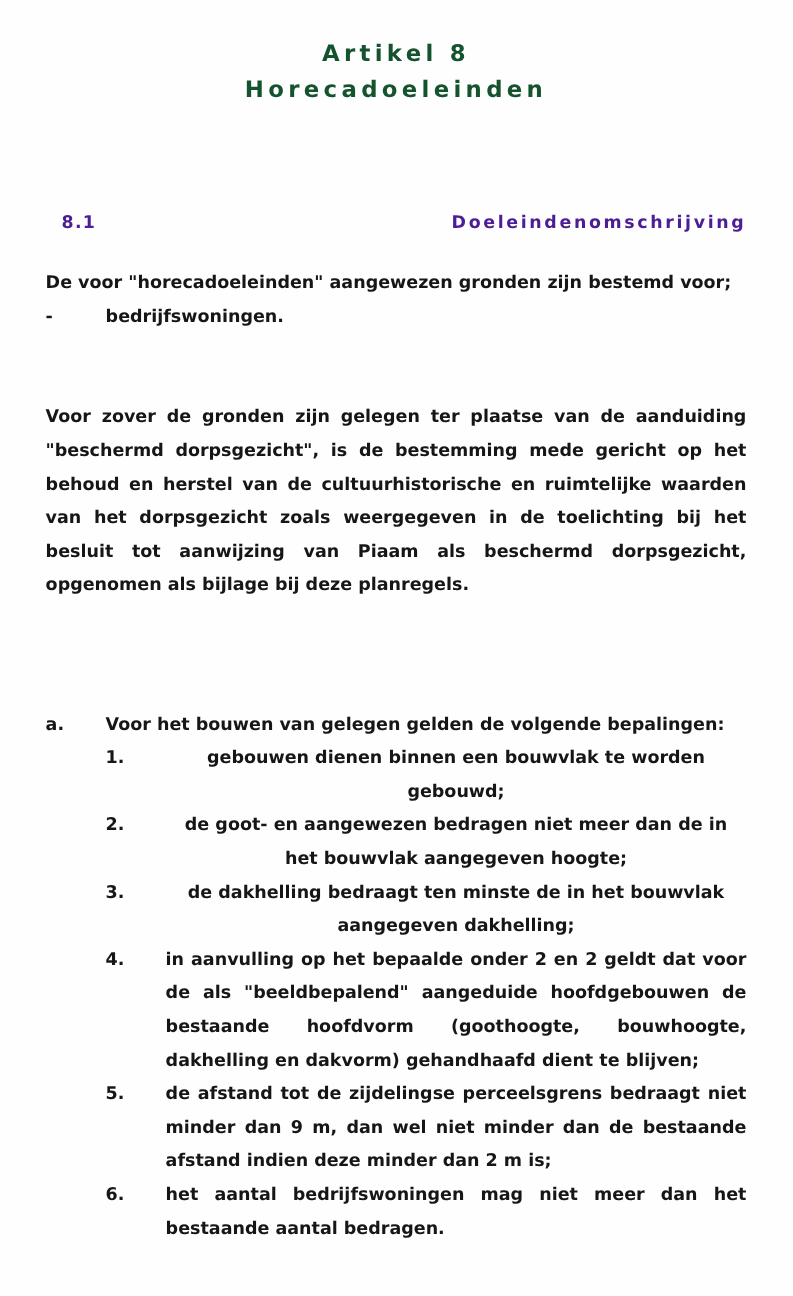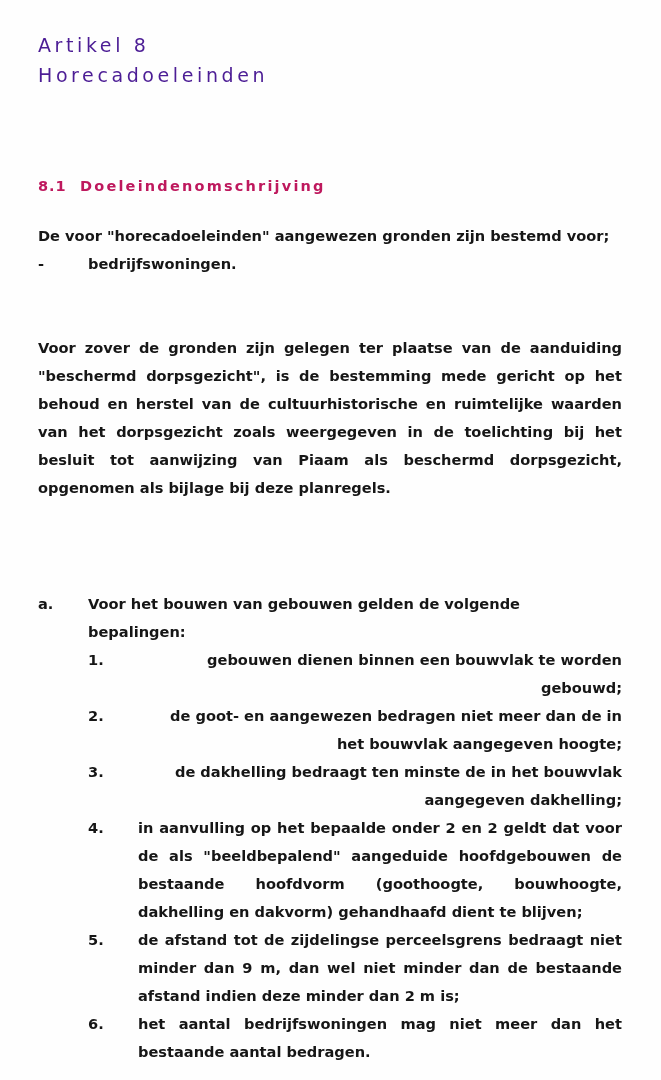--- a/index.html
+++ b/index.html
@@ -27,36 +27,38 @@
 
   .content {
     position: absolute;
     left: 38px;
     top: 30px;
     width: 584px;
   }
 
   
   .article-title {
-    font-weight: normal;
+    font-weight: bold;
     font-size: 19px;
     letter-spacing: 3.6px;
     line-height: 30px;
-    color: #4c1d95;
+    color: #14532d;
     white-space: nowrap;
+    text-align: center;
   }
 
   
   .section-heading {
     display: flex;
     align-items: baseline;
     font-weight: bold;
     font-size: 14.5px;
     letter-spacing: 2.2px;
-    color: #be185d;
+    color: #4c1d95;
+    text-align: right;
   }
   .section-heading .sh-num {
     width: 42px;
     flex: 0 0 42px;
     letter-spacing: 1px;
   }
   .section-heading .sh-label {
     flex: 1 1 auto;
     margin-top: 48px;
   }
@@ -114,21 +116,21 @@
     color: #161616;
   }
   .num-item > .marker {
     width: 50px;
     flex: 0 0 50px;
   }
   .num-item > .txt {
     flex: 1 1 auto;
     text-align: justify;
   }
-  .num-item > .txt.noj { text-align: right; }
+  .num-item > .txt.noj { text-align: center; }
 
   .sublist { margin-left: 50px; }
 
   
   .gap-xl { height: 40px; }
   .gap-lg { height: 28px; }
   .gap-md { height: 20px; }
 </style>
 </head>
 <body>
@@ -164,21 +166,21 @@
 
     <div class="gap-xl"></div>
     <div class="gap-md"></div>
 
 
     <div class="gap-lg"></div>
 
     <div class="alpha-item">
       <span class="marker">a.</span>
       <div class="body">
-        <div class="lead noj">Voor het bouwen van gebouwen gelden de volgende bepalingen:</div>
+        <div class="lead noj">Voor het bouwen van gelegen gelden de volgende bepalingen:</div>
       </div>
     </div>
 
     <div class="sublist">
       <div class="num-item">
         <span class="marker">1.</span>
         <span class="txt noj">gebouwen dienen binnen een bouwvlak te worden gebouwd;</span>
       </div>
       <div class="num-item">
         <span class="marker">2.</span>

